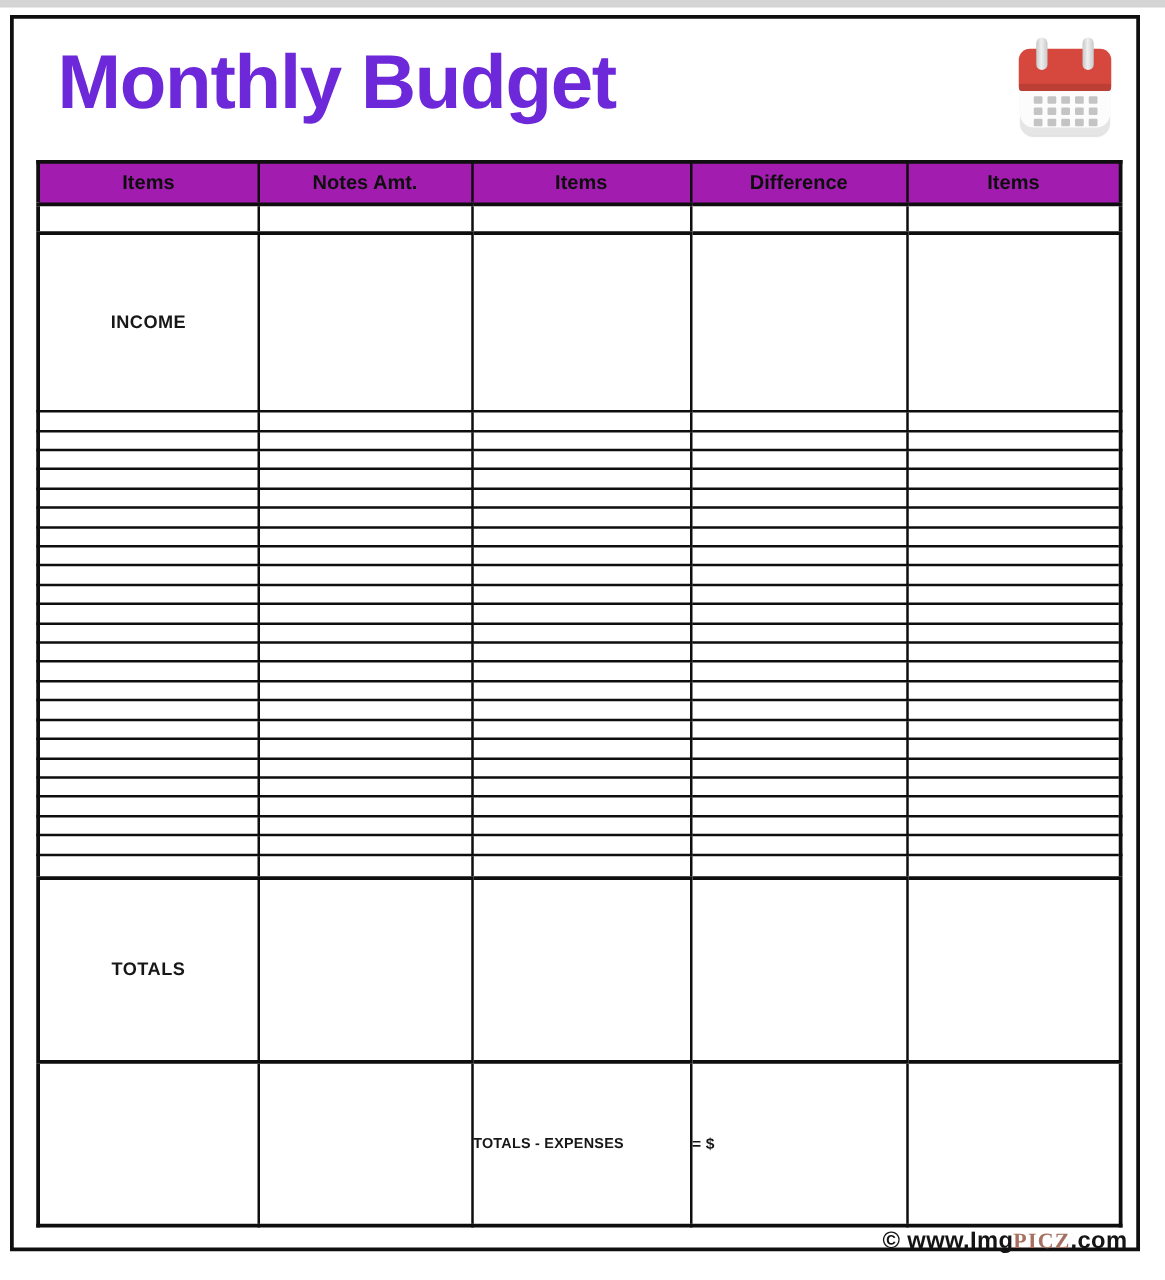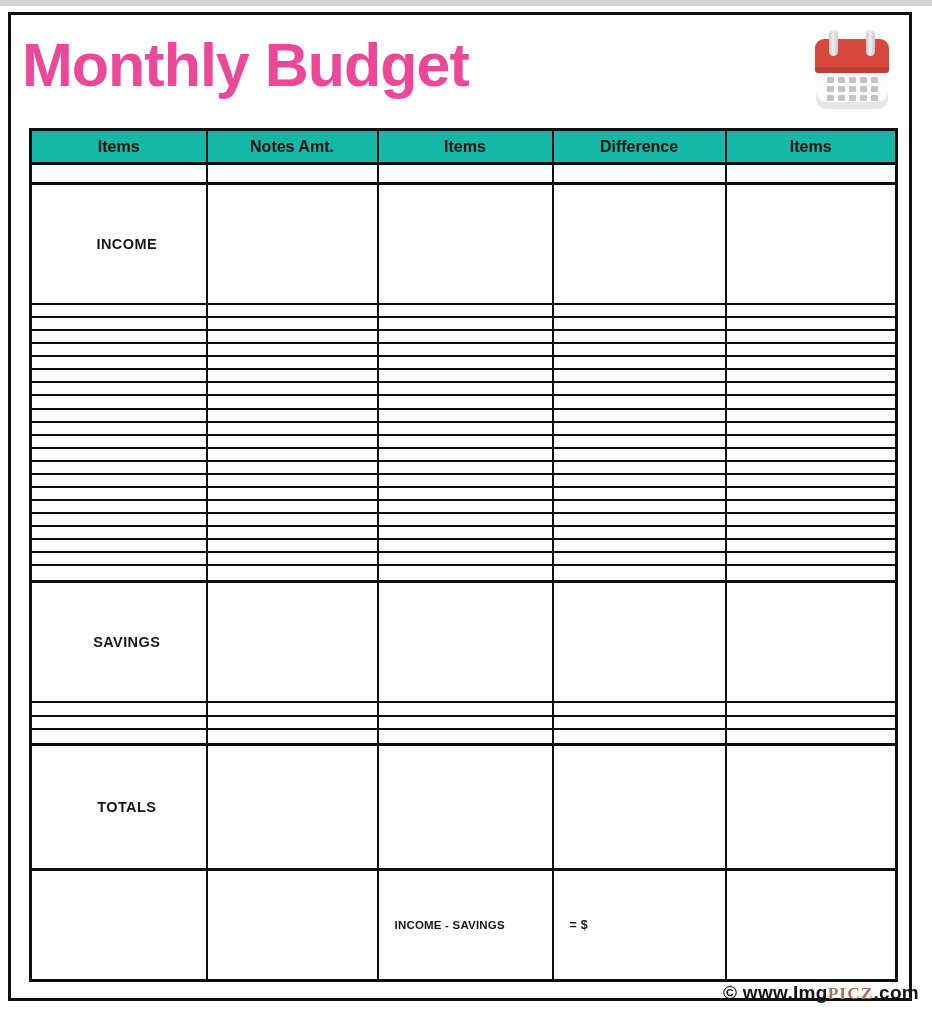--- a/index.html
+++ b/index.html
@@ -15,23 +15,23 @@
     position: absolute; left: 0; top: 0; width: 932px; height: 6px;
     background: #d4d4d4;
   }
   .page-border {
     position: absolute; left: 8px; top: 12px;
     width: 904px; height: 989px;
     border: 3px solid #0f0f0f;
     box-sizing: border-box;
   }
   .page-title {
-    position: absolute; left: 22px; top: 30px;
+    position: absolute; left: 46px; top: 30px;
     font-size: 61px; font-weight: 700; letter-spacing: -1px;
-    color: #ec4899; margin: 0; white-space: nowrap;
+    color: #6d28d9; margin: 0; white-space: nowrap;
   }
   
   .calendar { position: absolute; left: 815px; top: 30px; width: 74px; height: 78px; }
   .cal-ring {
     position: absolute; top: 0; width: 9px; height: 26px;
     background: linear-gradient(90deg,#c7c7c7,#efefef 45%,#c9c9c9);
     border-radius: 5px; z-index: 2;
   }
   .cal-ring-l { left: 14px; }
   .cal-ring-r { left: 51px; }
@@ -62,35 +62,35 @@
     border-collapse: collapse; table-layout: fixed;
     border: 3px solid #0e0e0e;
   }
   .budget-table th, .budget-table td {
     border: 2px solid #0e0e0e;
     padding: 0; vertical-align: middle;
   }
   .budget-table thead th {
     height: 31px; font-size: 16px; font-weight: 700;
     text-align: center; border-bottom-width: 3px;
-    background: #14b8a6;
-  }
-  .budget-table tr.section td { border-top-width: 3px; padding-left: 16px; }
+    background: #a21caf;
+  }
+  .budget-table tr.section td { border-top-width: 3px; }
   .section-label {
     text-align: center; font-weight: 700; font-size: 14.5px;
     letter-spacing: 0.4px; color: #171717;
   }
   .formula-label {
     text-align: left; font-weight: 700; font-size: 11.5px;
     padding-left: 8px; letter-spacing: 0.2px; color: #171717;
   }
   .formula-eq { padding-left: 12px; font-size: 12.5px; }
   
   .watermark {
-    position: absolute; top: 982px; right: 13px;
+    position: absolute; top: 982px; right: 30px;
     font-size: 19px; font-weight: 700; color: #141414;
     white-space: nowrap; letter-spacing: 0.3px;
   }
   .watermark .brand {
     font-family: "Liberation Serif", serif;
     font-size: 17.5px; letter-spacing: 1px;
     color: var(--brand-color, #a5705f);
   }
 </style>
 </head>
@@ -298,27 +298,20 @@
         <td></td>
         <td></td>
       </tr>
       <tr>
         <td></td>
         <td></td>
         <td></td>
         <td></td>
         <td></td>
       </tr>
-      <tr class="section">
-        <td class="section-label">SAVINGS</td>
-        <td></td>
-        <td></td>
-        <td></td>
-        <td></td>
-      </tr>
       <tr>
         <td></td>
         <td></td>
         <td></td>
         <td></td>
         <td></td>
       </tr>
       <tr>
         <td></td>
         <td></td>
@@ -336,20 +329,20 @@
       <tr class="section">
         <td class="section-label">TOTALS</td>
         <td></td>
         <td></td>
         <td></td>
         <td></td>
       </tr>
       <tr class="section">
         <td></td>
         <td></td>
-        <td class="formula-label">INCOME - SAVINGS</td>
+        <td class="formula-label">TOTALS - EXPENSES</td>
         <td class="formula-label formula-eq">= $</td>
         <td></td>
       </tr>
     </tbody>
 </table>
 
 <div class="watermark"><span>© www.Img</span><span class="brand">PICZ</span><span>.com</span></div>
 
 </body></html>

